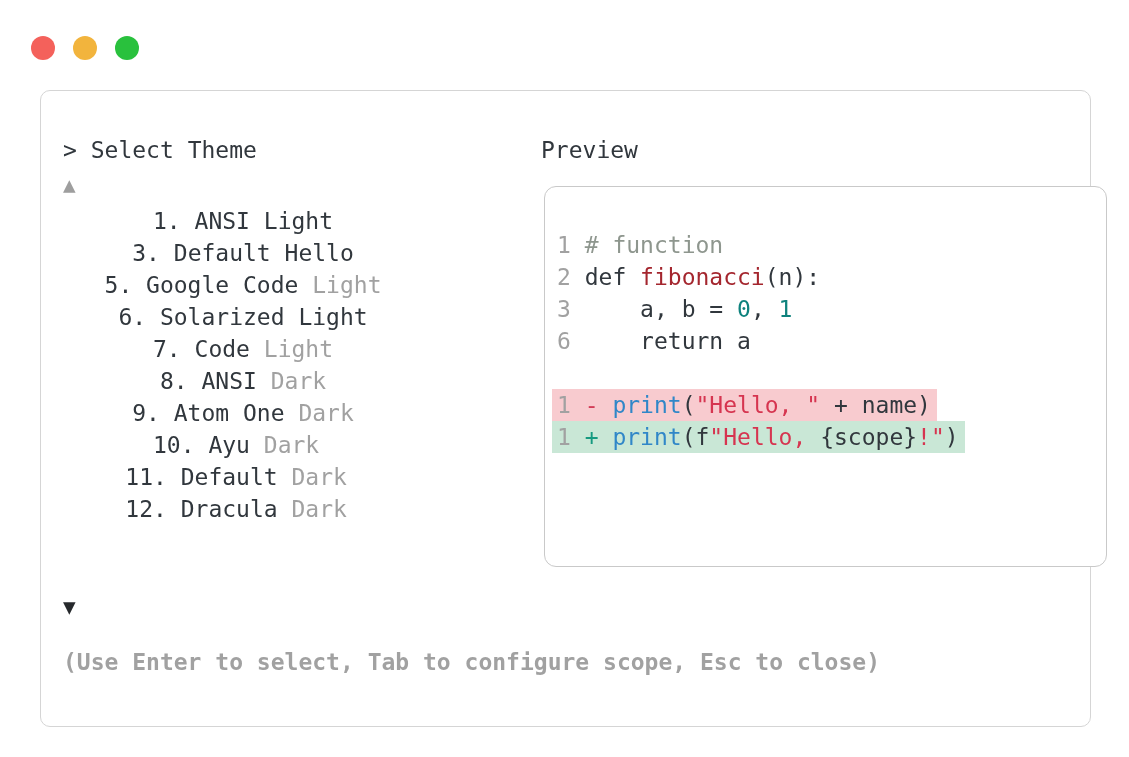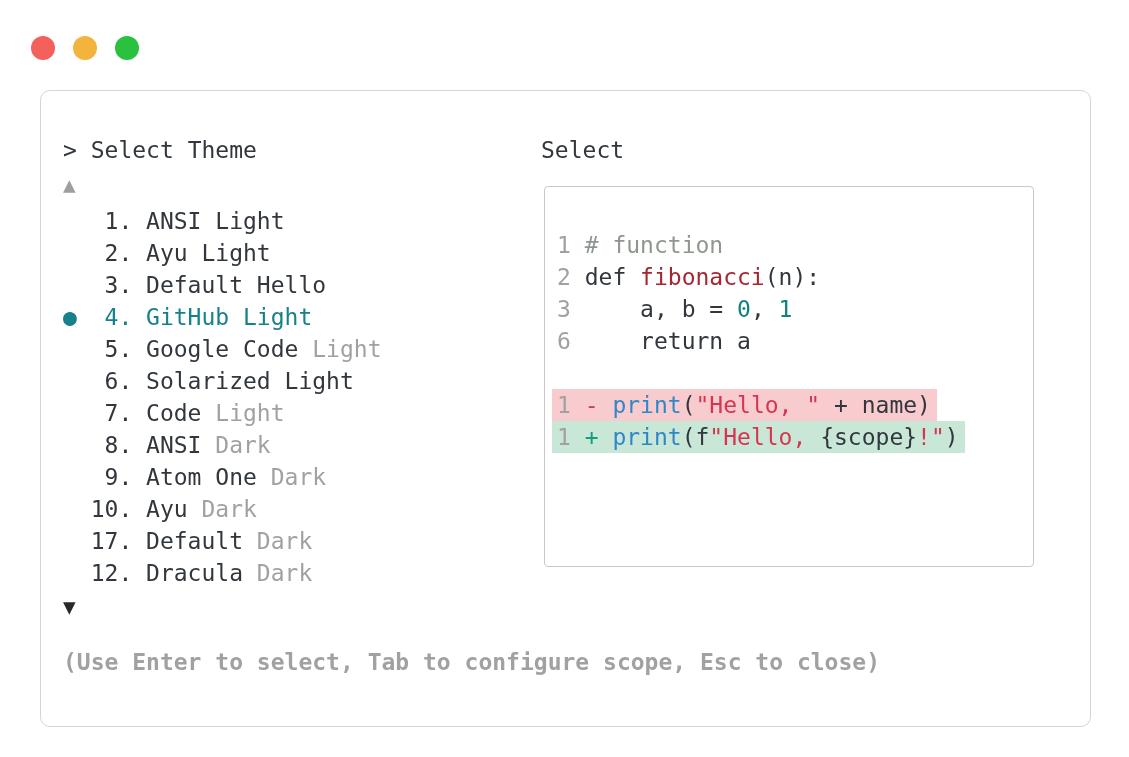--- a/index.html
+++ b/index.html
@@ -22,31 +22,31 @@
   .panel{position:absolute;left:40px;top:82px;width:1051px;height:637px;
          background:#ffffff;border:1.5px solid var(--panel-border);border-radius:10px;}
 
   .line{position:absolute;height:32px;line-height:32px;white-space:pre;}
   .prompt-line{left:22px;top:43px;}
   .preview-label{left:500px;top:43px;}
   .scroll-up{left:22px;top:78px;color:var(--scroll-up);font-size:21px;cursor:default;}
   .scroll-down{left:22px;top:500px;color:var(--scroll-down);font-size:21px;cursor:default;}
   .help{left:22px;top:555px;color:var(--muted);font-weight:bold;}
 
-  .theme-list{position:absolute;left:22px;top:114px;}
+  .theme-list{position:absolute;left:22px;top:114px;text-align:center;}
   .theme-row{height:32px;line-height:32px;white-space:pre;color:var(--fg);cursor:default;}
   .theme-row .bullet{display:inline-block;width:2ch;color:var(--accent);}
   .theme-row .num{display:inline-block;white-space:pre;}
   .theme-row .suffix{color:var(--muted);}
   .theme-row.selected .num,
   .theme-row.selected .name,
   .theme-row.selected .suffix{color:var(--accent);}
 
-  .preview-box{position:absolute;left:503px;top:95px;width:490px;height:381px;
-               border:1px solid var(--preview-border);border-radius:4px;background:#ffffff;}
+  .preview-box{position:absolute;left:503px;top:95px;width:563px;height:381px;
+               border:1px solid var(--preview-border);border-radius:12px;background:#ffffff;}
   .code{position:absolute;left:12px;top:42px;}
   .code-line{height:32px;line-height:32px;white-space:pre;}
   .line-bg{display:inline-block;height:32px;padding:0 6px 0 5px;margin-left:-5px;}
   .line-bg.removed{background:var(--del-bg);}
   .line-bg.added{background:var(--add-bg);}
   .ln{color:var(--muted);}
   .tk-fg{color:var(--fg);}
   .tk-comment{color:var(--comment);}
   .tk-func{color:var(--func-red);}
   .tk-num{color:var(--number-teal);}
@@ -63,36 +63,34 @@
   <div class="traffic-lights">
     <span class="tl" style="background: rgb(244, 97, 91);"></span>
     <span class="tl" style="background: rgb(242, 180, 61);"></span>
     <span class="tl" style="background: rgb(41, 193, 61);"></span>
   </div>
 
   <div class="panel">
 
     <div class="line prompt-line"><span>&gt; </span><span>Select Theme</span></div>
 
-    <div class="line preview-label">Select</div>
+    <div class="line preview-label">Preview</div>
 
     <div class="line scroll-up">▲</div>
 
     <div class="theme-list" id="theme-list">
         <div class="theme-row"><span class="bullet"></span><span class="num"> 1. </span><span class="name">ANSI Light</span></div>
-        <div class="theme-row"><span class="bullet"></span><span class="num"> 2. </span><span class="name">Ayu Light</span></div>
         <div class="theme-row"><span class="bullet"></span><span class="num"> 3. </span><span class="name">Default Hello</span></div>
-        <div class="theme-row selected"><span class="bullet">●</span><span class="num"> 4. </span><span class="name">GitHub Light</span></div>
         <div class="theme-row"><span class="bullet"></span><span class="num"> 5. </span><span class="name">Google Code</span><span class="suffix"> Light</span></div>
         <div class="theme-row"><span class="bullet"></span><span class="num"> 6. </span><span class="name">Solarized Light</span></div>
         <div class="theme-row"><span class="bullet"></span><span class="num"> 7. </span><span class="name">Code</span><span class="suffix"> Light</span></div>
         <div class="theme-row"><span class="bullet"></span><span class="num"> 8. </span><span class="name">ANSI</span><span class="suffix"> Dark</span></div>
         <div class="theme-row"><span class="bullet"></span><span class="num"> 9. </span><span class="name">Atom One</span><span class="suffix"> Dark</span></div>
         <div class="theme-row"><span class="bullet"></span><span class="num">10. </span><span class="name">Ayu</span><span class="suffix"> Dark</span></div>
-        <div class="theme-row"><span class="bullet"></span><span class="num">17. </span><span class="name">Default</span><span class="suffix"> Dark</span></div>
+        <div class="theme-row"><span class="bullet"></span><span class="num">11. </span><span class="name">Default</span><span class="suffix"> Dark</span></div>
         <div class="theme-row"><span class="bullet"></span><span class="num">12. </span><span class="name">Dracula</span><span class="suffix"> Dark</span></div>
       </div>
 
     <div class="line scroll-down">▼</div>
 
     <div class="preview-box">
       <div class="code" id="code-lines">
           <div class="code-line"><span class="line-bg"><span class="ln">1 </span><span class="tk-comment"># function</span></span></div>
           <div class="code-line"><span class="line-bg"><span class="ln">2 </span><span class="tk-fg">def </span><span class="tk-func">fibonacci</span><span class="tk-fg">(n):</span></span></div>
           <div class="code-line"><span class="line-bg"><span class="ln">3 </span><span class="tk-fg">    a, b = </span><span class="tk-num">0</span><span class="tk-fg">, </span><span class="tk-num">1</span></span></div>

